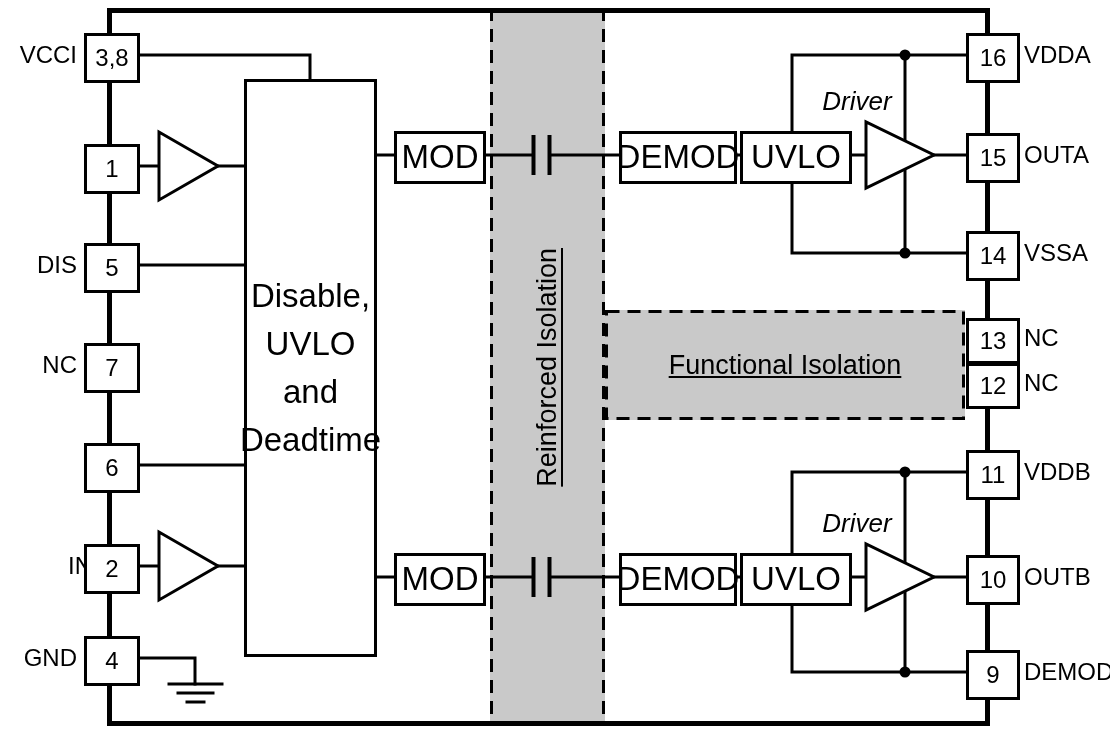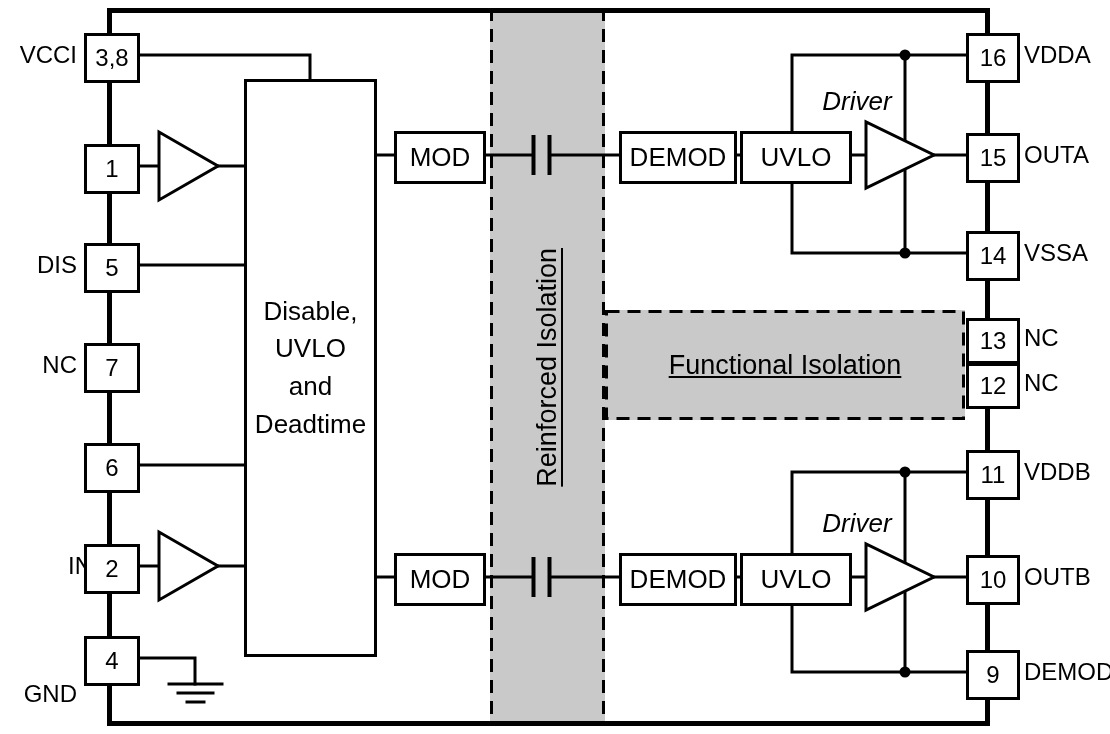--- a/index.html
+++ b/index.html
@@ -2,21 +2,21 @@
 <html><head>
 <meta charset="utf-8">
 <style>
   html,body{margin:0;padding:0;background:#ffffff;}
   .canvas{position:relative;width:1110px;height:734px;background:#ffffff;
           font-family:"Liberation Sans",sans-serif;color:#000;overflow:hidden;}
   .band{position:absolute;background:#c9c9c9;}
   .layer{position:absolute;left:0;top:0;}
   .box{position:absolute;background:#ffffff;border:3px solid #000;
        display:flex;align-items:center;justify-content:center;
-       text-align:center;font-size:26px;line-height:1.3;}
+       text-align:center;font-size:33px;line-height:1.3;}
   .control{white-space:pre-line;line-height:1.45;}
   .pin{position:absolute;background:#ffffff;border:3px solid #000;
        display:flex;align-items:center;justify-content:center;font-size:24px;}
   .lbl{position:absolute;display:flex;align-items:center;font-size:24px;}
   .lbl.left-side{justify-content:flex-end;}
   .lbl.right-side{justify-content:flex-start;}
   .drv{position:absolute;text-align:center;font-size:26px;font-style:italic;}
   .bandtext{position:absolute;display:flex;align-items:center;justify-content:center;font-size:27px;text-decoration:underline;}
   .vert{writing-mode:vertical-rl;transform:rotate(180deg);}
   .dash{stroke:#000;stroke-width:3;stroke-dasharray:13 8;fill:none;}
@@ -130,21 +130,21 @@
   <div class="pin" style="left:84px;top:243px;width:50px;height:44px;">5</div>
 
   <div class="lbl left-side" style="left:0;width:77px;top:343px;height:44px;">NC</div>
   <div class="pin" style="left:84px;top:343px;width:50px;height:44px;">7</div>
 
   <div class="pin" style="left:84px;top:443px;width:50px;height:44px;">6</div>
 
   <div class="lbl left-side" style="left:0;width:77px;top:544px;height:44px;padding-left:31px;">INB</div>
   <div class="pin" style="left:84px;top:544px;width:50px;height:44px;">2</div>
 
-  <div class="lbl left-side" style="left:0;width:77px;top:636px;height:44px;margin-top:36px;">GND</div>
+  <div class="lbl left-side" style="left:0;width:77px;top:636px;height:44px;">GND</div>
   <div class="pin" style="left:84px;top:636px;width:50px;height:44px;">4</div>
 
   <div class="pin" style="left:966px;top:33px;width:48px;height:44px;">16</div>
   <div class="lbl right-side" style="left:1024px;width:84px;top:33px;height:44px;">VDDA</div>
 
   <div class="pin" style="left:966px;top:133px;width:48px;height:44px;">15</div>
   <div class="lbl right-side" style="left:1024px;width:84px;top:133px;height:44px;">OUTA</div>
 
   <div class="pin" style="left:966px;top:231px;width:48px;height:44px;">14</div>
   <div class="lbl right-side" style="left:1024px;width:84px;top:231px;height:44px;">VSSA</div>

